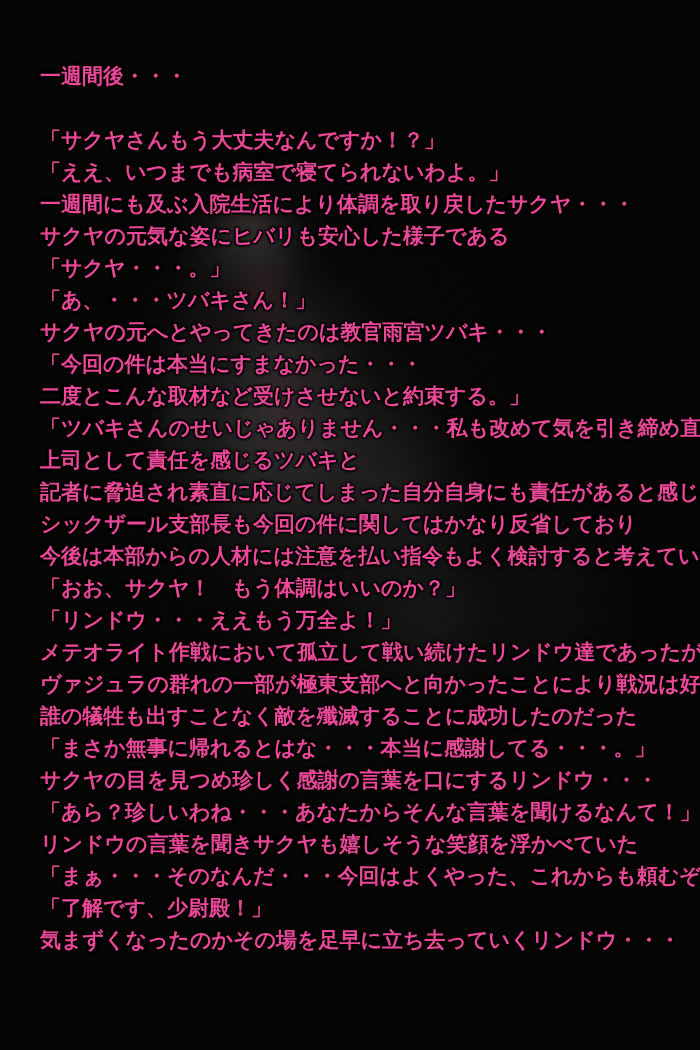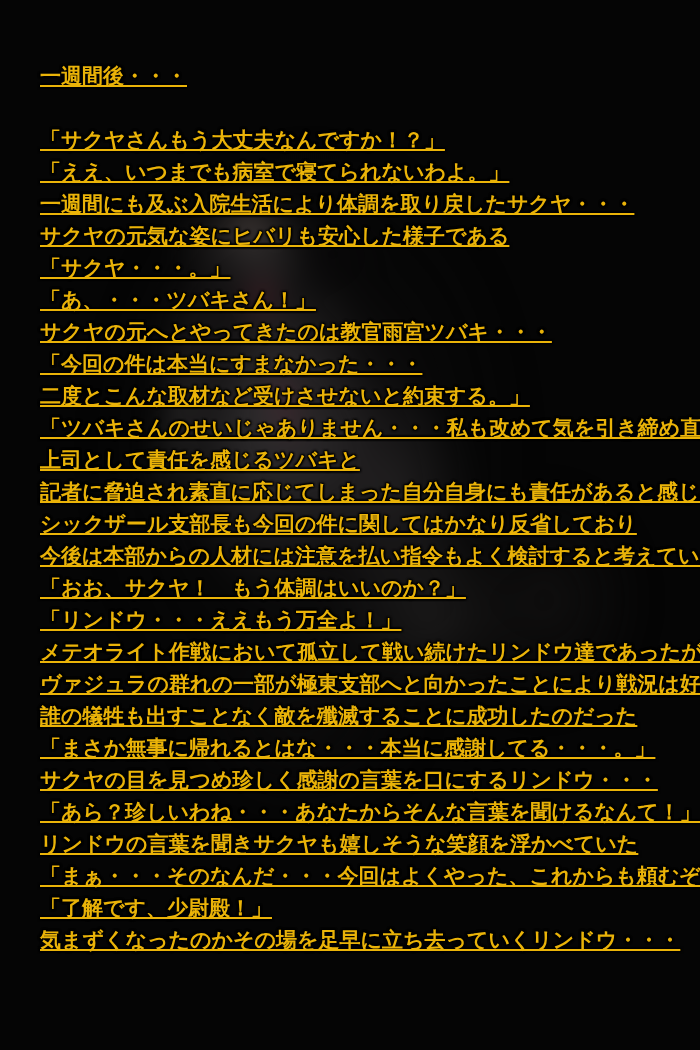--- a/index.html
+++ b/index.html
@@ -51,32 +51,31 @@
                       background: radial-gradient(closest-side, rgba(16,15,15,0.95), rgba(16,15,15,0) 85%); }
   .blob-lower-dark  { left: 150px; top: 600px; width: 300px; height: 240px;
                       background: radial-gradient(closest-side, rgba(12,11,11,0.95), rgba(12,11,11,0) 85%); }
 
   
   .text-layer {
     position: absolute;
     left: 40px;
     top: 60px;
     right: 16px;
-    color: #eab308;
+    color: #ec4899;
     font-size: 21px;
     line-height: 32px;
     font-weight: bold;
     white-space: pre;
     text-shadow:
       0 0 3px #000,
       1px 1px 2px #000,
       -1px -1px 2px #000,
       1px -1px 2px #000,
       -1px 1px 2px #000;
-    text-decoration: underline;
   }
   .story-line {
     height: 32px;
     overflow: visible;
   }
 </style>
 </head>
 <body>
 
 <div class="page">

